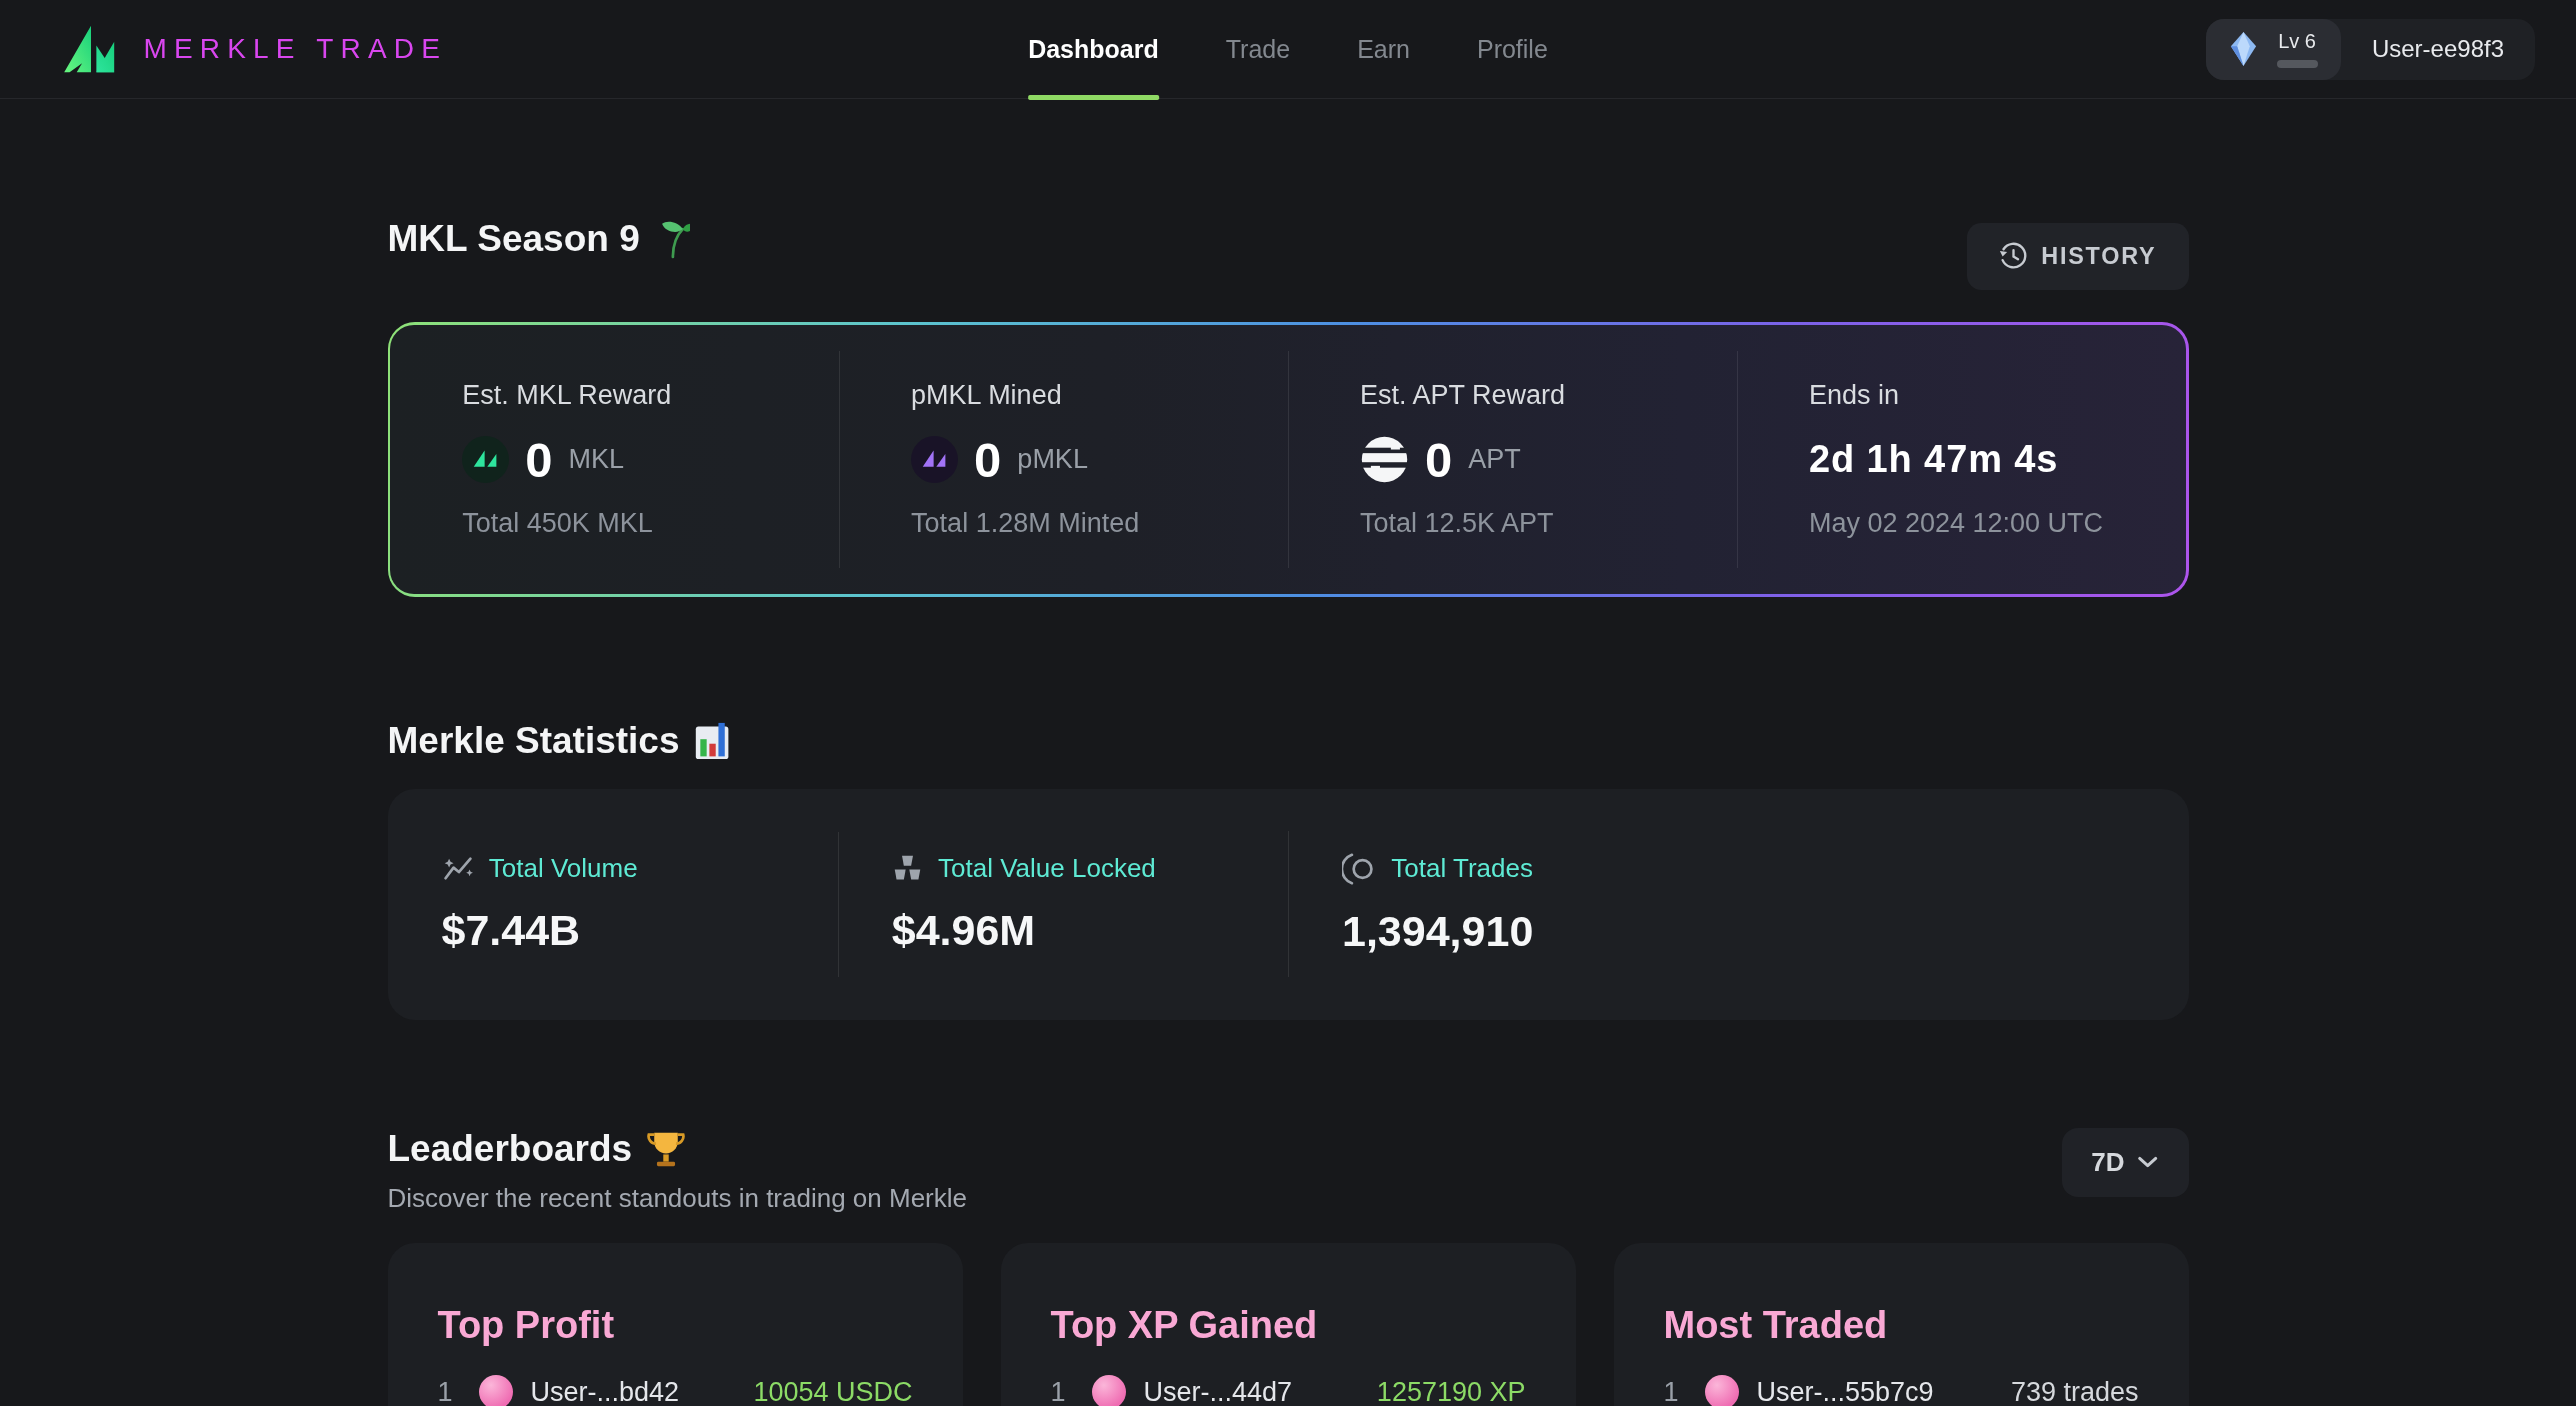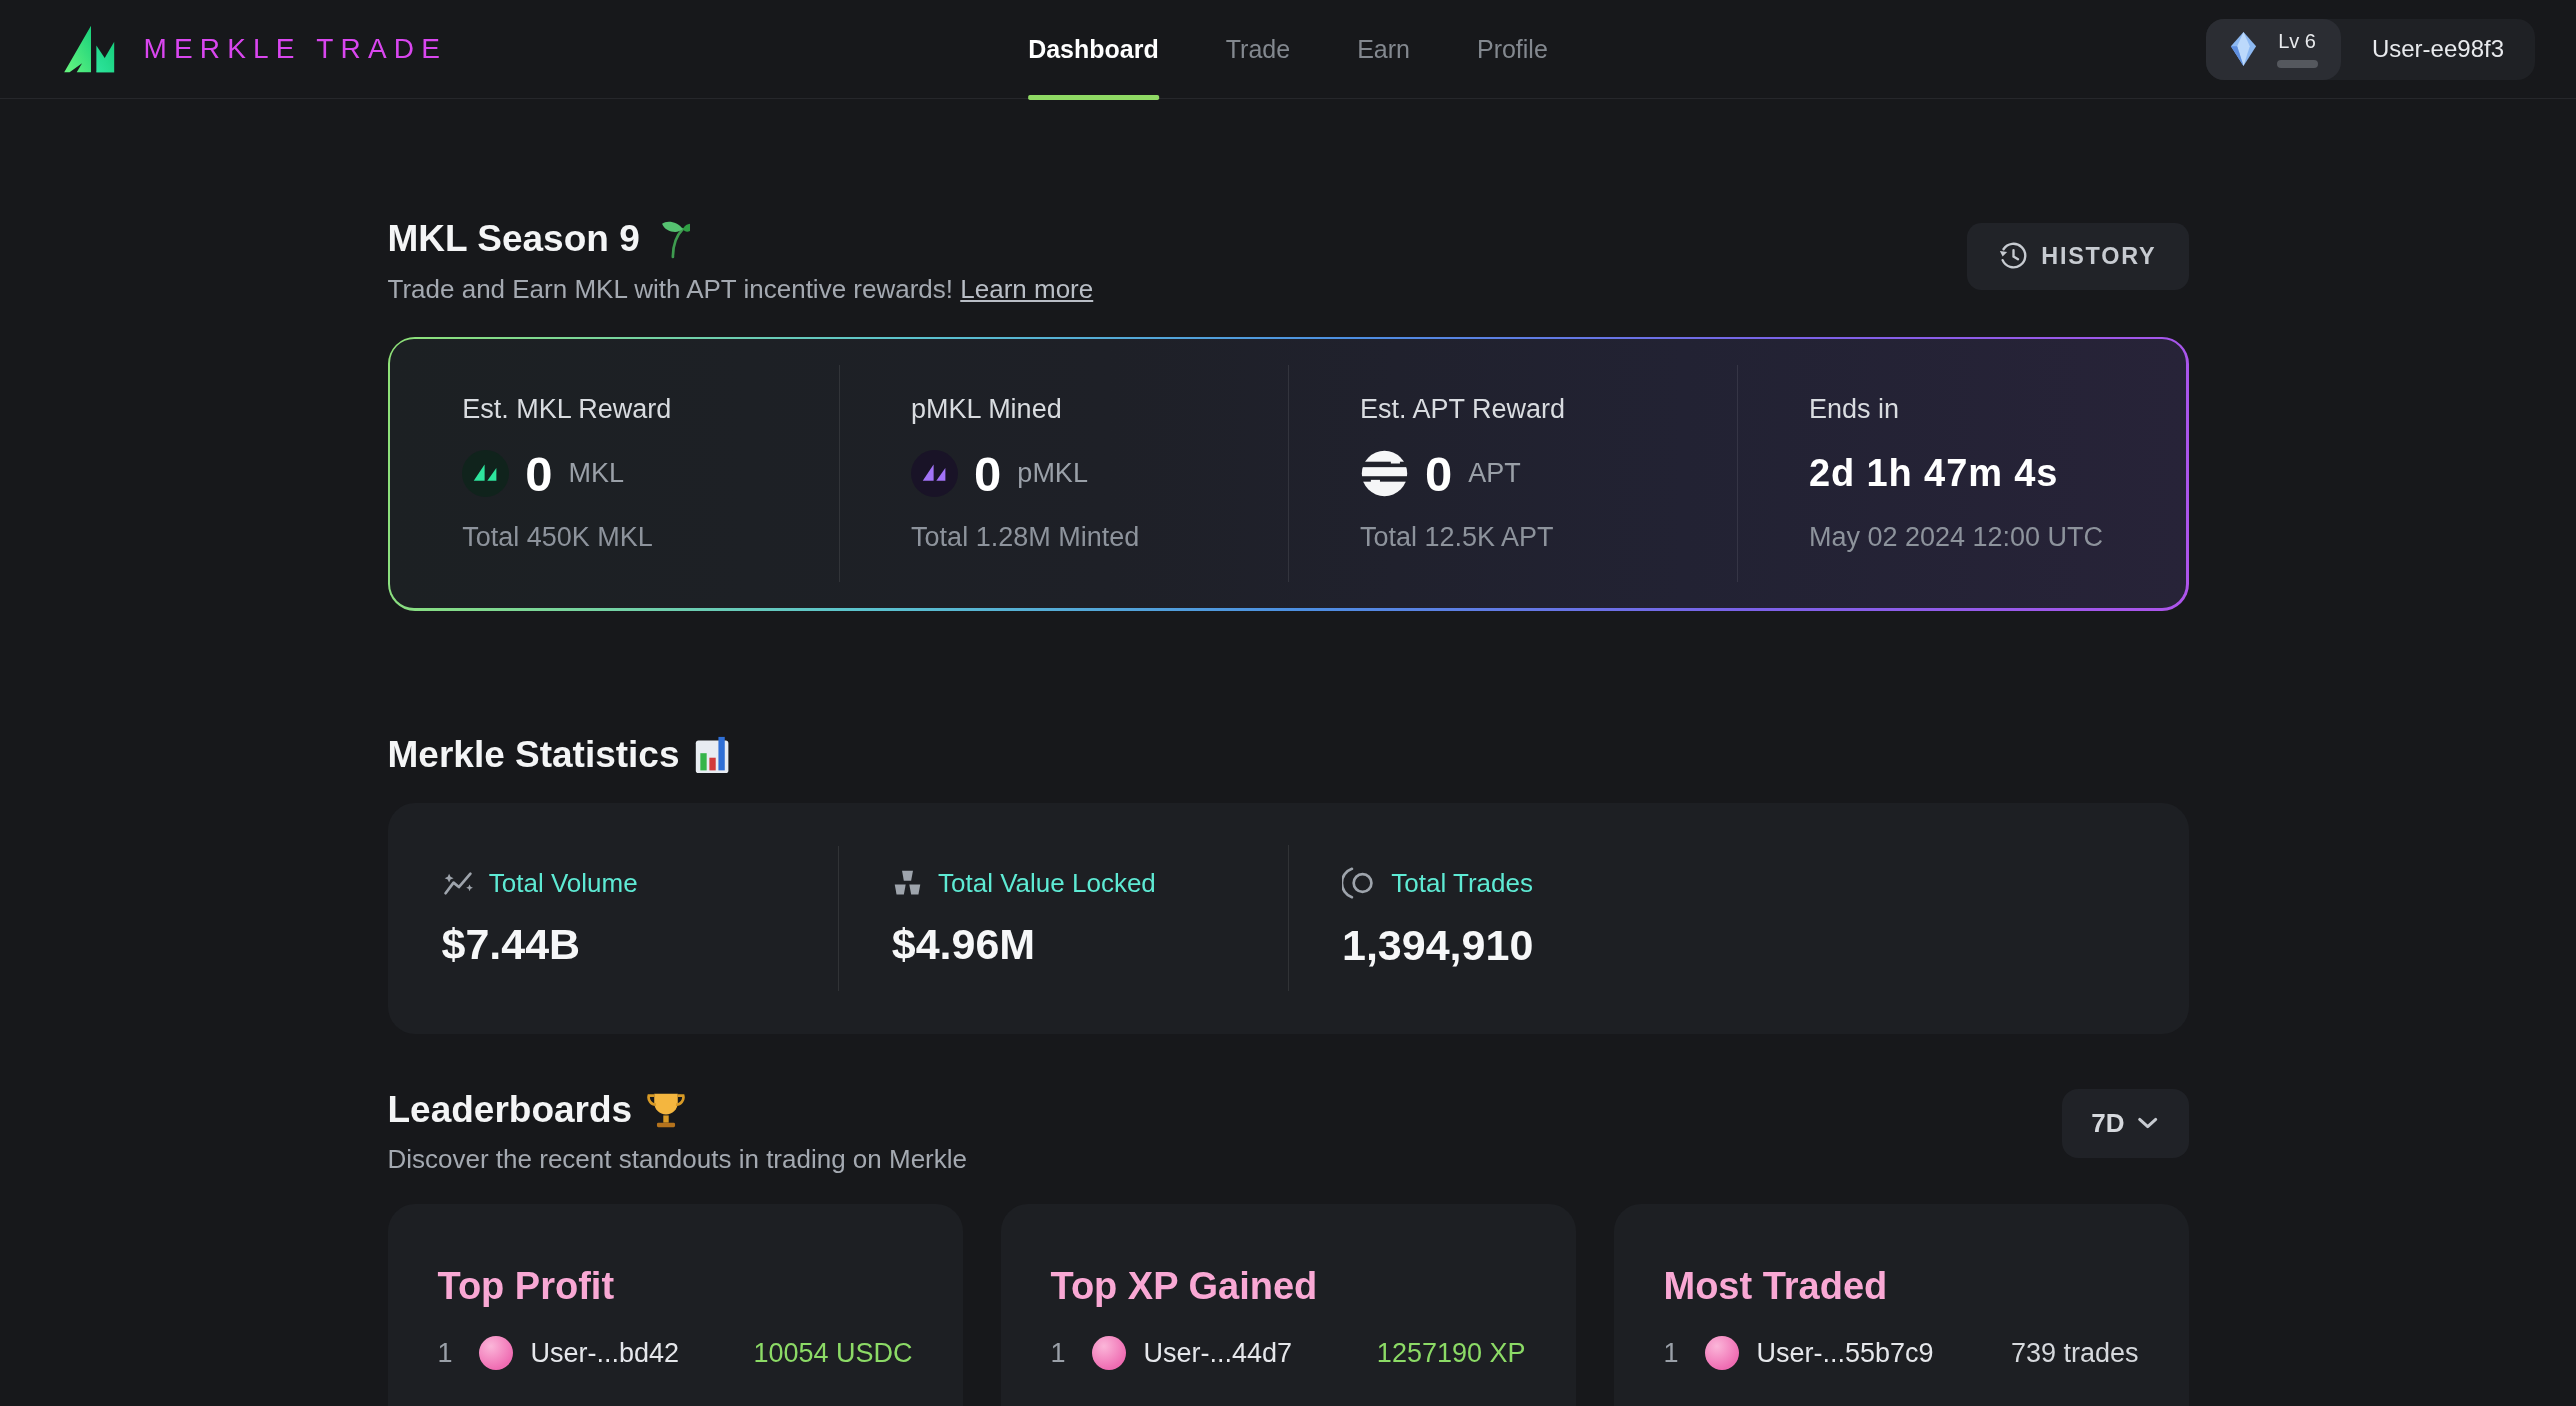--- a/index.html
+++ b/index.html
@@ -102,21 +102,21 @@
   }
   .stat-cell { position:relative; padding-left:54px; }
   .stat-cell + .stat-cell::before {
     content:""; position:absolute; left:0; top:-21.6px; bottom:-21.6px;
     width:0.9px; background:rgba(255,255,255,0.09);
   }
   .stat-labelrow { display:flex; align-items:center; gap:15.3px; font-size:26px; color:#5eead4; }
   .stat-value { margin-top:21.6px; font-size:43px; font-weight:700; color:#f6f7f8; }
 
   
-  .lb-head { margin-top:55px; }
+  .lb-head { margin-top:108px; }
   .period-btn {
     display:flex; align-items:center; gap:11.7px;
     background:#202227; border:none; border-radius:16px;
     height:69px; padding:0 29px; cursor:pointer;
     font-family:inherit; font-size:26px; font-weight:700; color:#d6d9dd;
     margin-top:0px;
   }
   .lb-cards { margin-top:29px; display:grid; grid-template-columns:repeat(3,1fr); gap:38px; }
   .lb-card {
     background:#1d1f23; border-radius:27px; height:379px; padding:61px 50px 0 50px;
@@ -195,24 +195,20 @@
       <div class="section-title">
         <span>MKL Season 9</span>
         <span class="icon">
           <svg width="36" height="40" viewBox="0 0 40 44">
             <path d="M21 42 C21 30 23 20 32 11" stroke="#3e9b4f" stroke-width="3" fill="none" stroke-linecap="round"></path>
             <path d="M32 11 C26 2 14 1 9 5 C12 14 26 17 32 11 Z" fill="#56c271"></path>
             <path d="M32 11 C36 3 44 4 46 8 C42 14 35 16 32 11 Z" fill="#2f9e44"></path>
           </svg>
         </span>
       </div>
-      <div class="section-sub">
-        <span>Trade and Earn MKL with APT incentive rewards!</span>
-        <a>Learn more</a>
-      </div>
     </div>
     <button class="history-btn">
       <span class="icon">
         <svg width="29" height="29" viewBox="0 0 32 32" fill="none">
           <path d="M5 8 A13 13 0 1 1 4 20" stroke="#c7cbd1" stroke-width="2.6" stroke-linecap="round"></path>
           <polygon points="1,10 9,11 4,16" fill="#c7cbd1"></polygon>
           <path d="M16 9 L16 16 L21 19" stroke="#c7cbd1" stroke-width="2.6" stroke-linecap="round" fill="none"></path>
         </svg>
       </span>
       <span>HISTORY</span>

